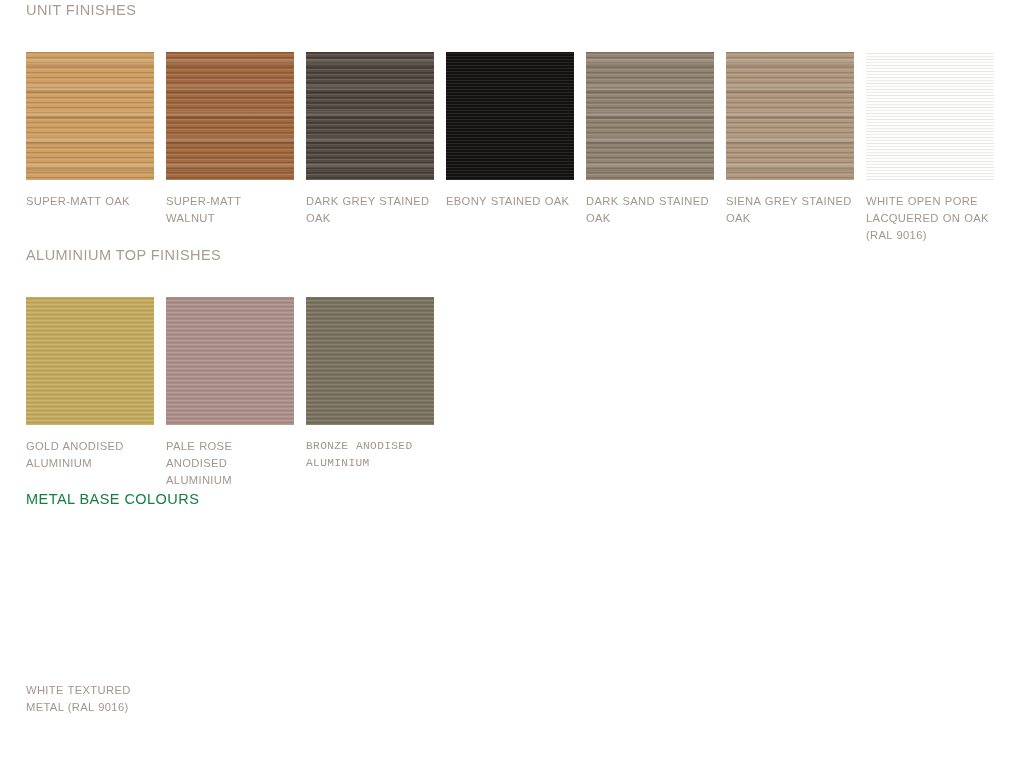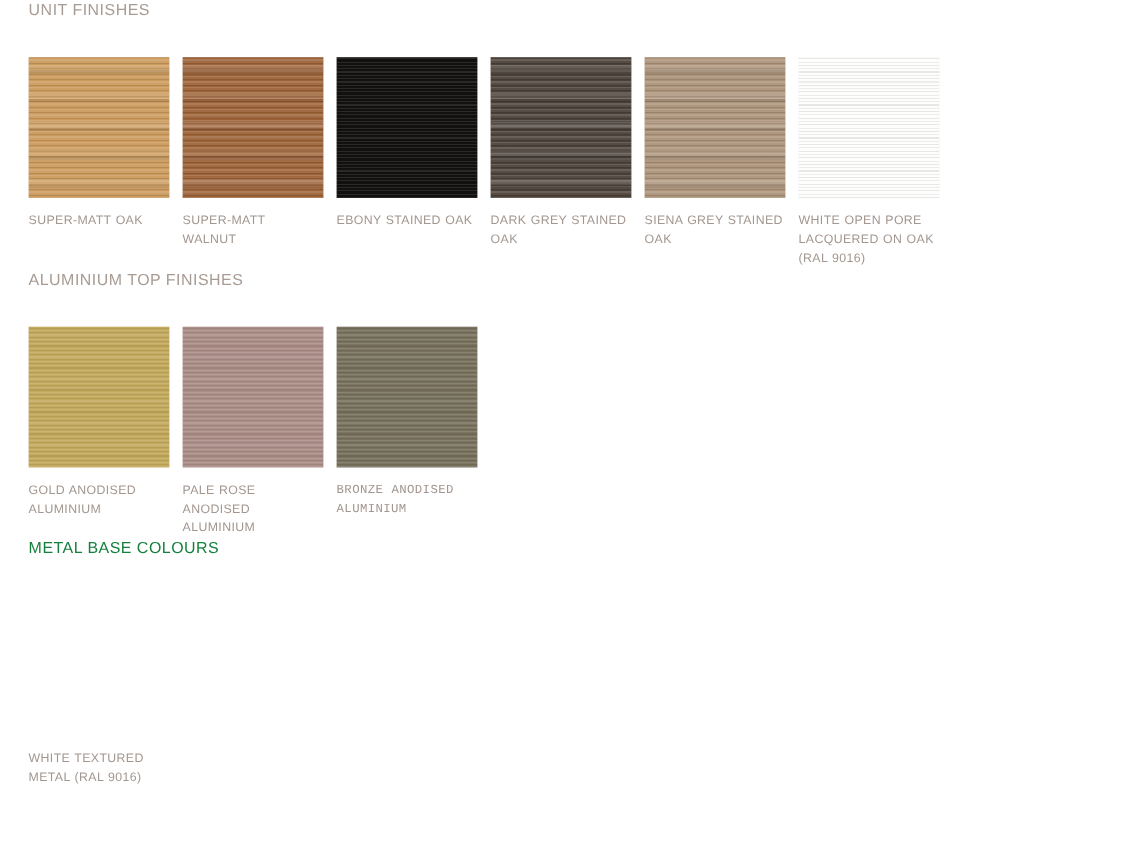--- a/index.html
+++ b/index.html
@@ -171,29 +171,33 @@
         <div class="swatch grain-fine grain-bands" style="background-color: rgb(203, 154, 92);"></div>
         <p class="swatch-label" style="color: rgb(162, 150, 143);">SUPER-MATT OAK</p>
       </div>
 
       <div class="swatch-cell">
         <div class="swatch grain-fine grain-bands" style="background-color: rgb(156, 98, 56);"></div>
         <p class="swatch-label" style="color: rgb(162, 150, 143);">SUPER-MATT WALNUT</p>
       </div>
 
       <div class="swatch-cell">
+        <div class="swatch grain-fine grain-bands" style="background-color: rgb(75, 65, 57);"></div>
+        <p class="swatch-label" style="color: rgb(162, 150, 143);">DARK GREY STAINED OAK</p>
+      </div>
+
+      <div class="swatch-cell">
         <div class="swatch grain-soft" style="background-color: rgb(18, 17, 16);"></div>
         <p class="swatch-label" style="color: rgb(162, 150, 143);">EBONY STAINED OAK</p>
       </div>
 
       <div class="swatch-cell">
-        <div class="swatch grain-fine grain-bands" style="background-color: rgb(75, 65, 57);"></div>
-        <p class="swatch-label" style="color: rgb(162, 150, 143);">DARK GREY STAINED OAK</p>
-      </div>
-
+        <div class="swatch grain-fine grain-bands" style="background-color: rgb(138, 124, 106);"></div>
+        <p class="swatch-label" style="color: rgb(162, 150, 143);">DARK SAND STAINED OAK</p>
+      </div>
 
       <div class="swatch-cell">
         <div class="swatch grain-fine grain-bands" style="background-color: rgb(171, 146, 121);"></div>
         <p class="swatch-label" style="color: rgb(162, 150, 143);">SIENA GREY STAINED OAK</p>
       </div>
 
       <div class="swatch-cell">
         <div class="swatch grain-white" style="background-color: rgb(241, 241, 239);"></div>
         <p class="swatch-label" style="color: rgb(162, 150, 143);">WHITE OPEN PORE LACQUERED ON OAK (RAL 9016)</p>
       </div>

